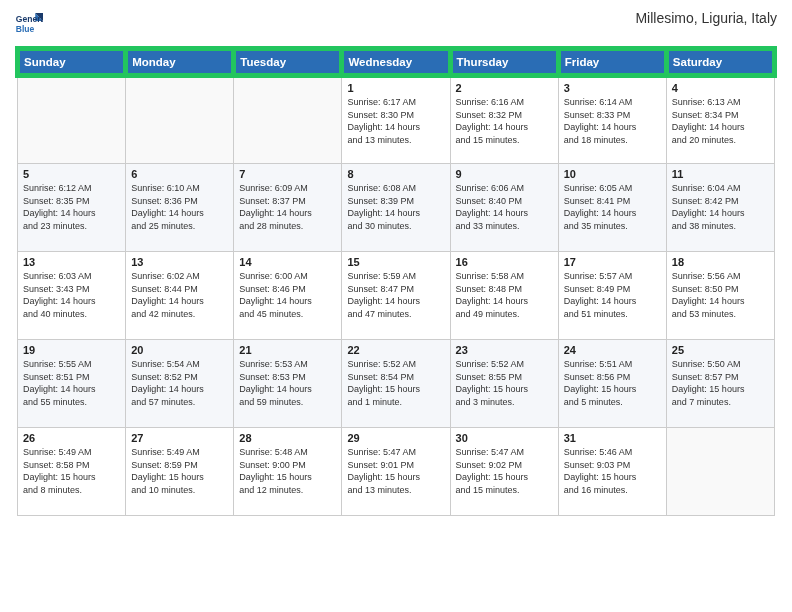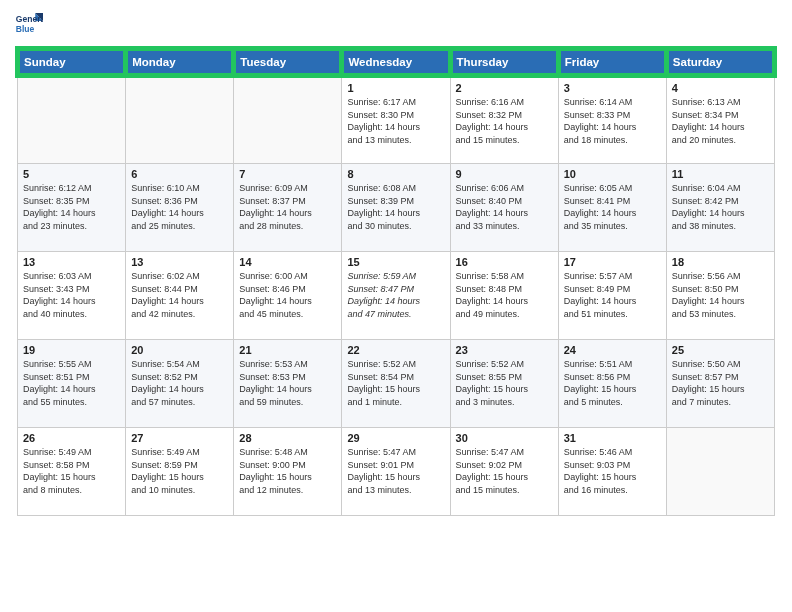--- a/index.html
+++ b/index.html
@@ -92,20 +92,21 @@
 
       <svg class="logo-icon" viewBox="0 0 36 36">
         <rect x="0" y="0" width="36" height="36" fill="white"></rect>
         <polygon points="26,4 36,14 26,14" fill="#2a6db5"></polygon>
         <polygon points="26,4 36,4 36,14" fill="#1a3a6b"></polygon>
         <text x="1" y="16" font-size="11" font-weight="bold" fill="#1a3a6b" font-family="Arial">General</text>
         <text x="1" y="28" font-size="11" font-weight="bold" fill="#2a6db5" font-family="Arial">Blue</text>
       </svg>
     </div>
     <div class="title-block">
+      <div class="cal-subtitle">Millesimo, Liguria, Italy</div>
     </div>
   </div>
 
   <table>
     <thead>
       <tr>
         <th>Sunday</th>
         <th>Monday</th>
         <th>Tuesday</th>
         <th>Wednesday</th>
@@ -216,21 +217,21 @@
           </td>
           <td>
             <span class="day-num">14</span>
             <div class="day-info" style="white-space: pre-line;">Sunrise: 6:00 AM
 Sunset: 8:46 PM
 Daylight: 14 hours
 and 45 minutes.</div>
           </td>
           <td>
             <span class="day-num">15</span>
-            <div class="day-info" style="white-space: pre-line; font-style: italic;">Sunrise: 5:59 AM
+            <div class="day-info" style="white-space: pre-line;">Sunrise: 5:59 AM
 Sunset: 8:47 PM
 Daylight: 14 hours
 and 47 minutes.</div>
           </td>
           <td>
             <span class="day-num">16</span>
             <div class="day-info" style="white-space: pre-line;">Sunrise: 5:58 AM
 Sunset: 8:48 PM
 Daylight: 14 hours
 and 49 minutes.</div>

